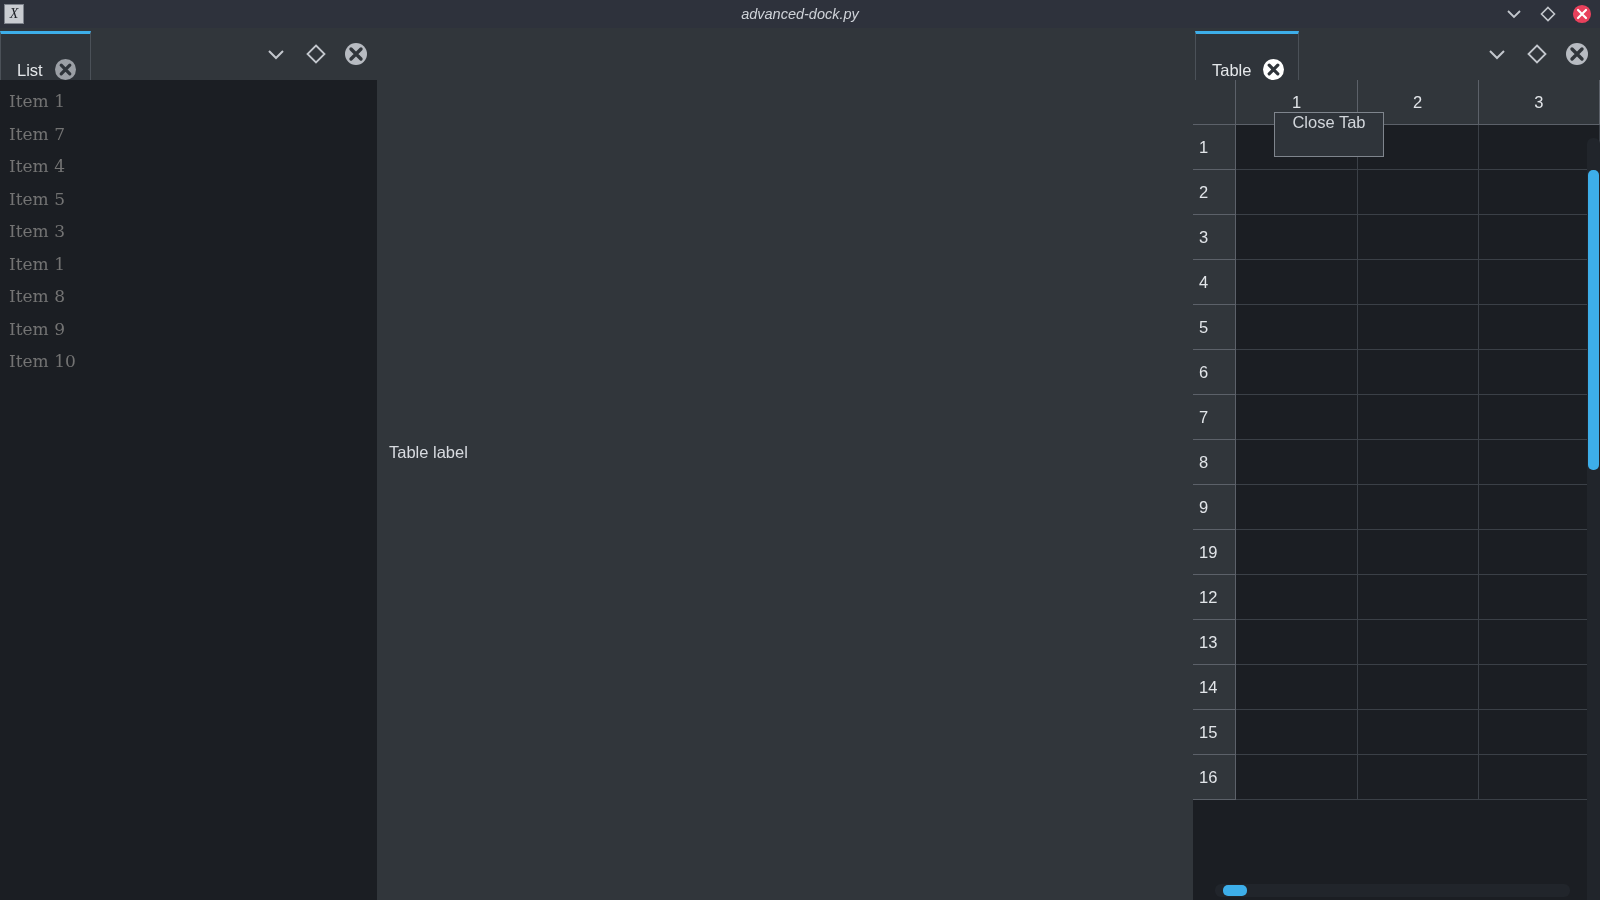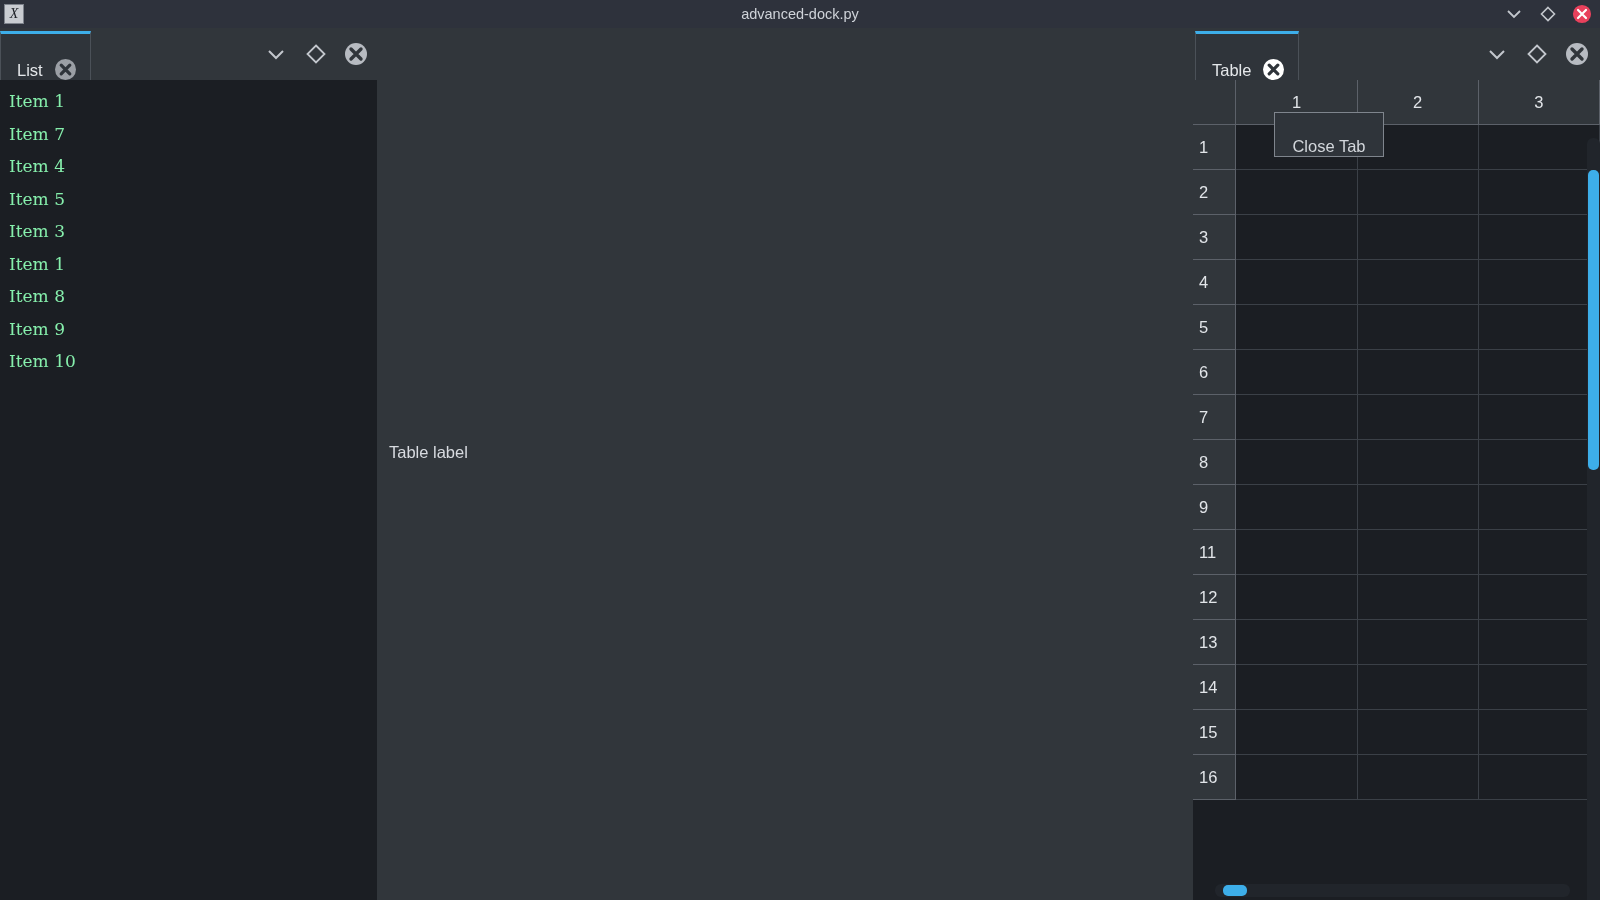--- a/index.html
+++ b/index.html
@@ -51,20 +51,21 @@
   #window-title {
     position: absolute;
     left: 0; top: 0;
     width: 1600px;
     height: 28px;
     line-height: 28px;
     text-align: center;
     color: #cfd3d9;
     font-size: 14.5px;
     pointer-events: none;
+    font-style: italic;
   }
   #win-controls {
     position: absolute;
     right: 8px; top: 0;
     height: 28px;
     display: flex;
     align-items: center;
     gap: 14px;
   }
   .wc {
@@ -153,21 +154,21 @@
     height: 820px;
     background: #1b1e23;
     overflow: hidden;
     padding-top: 5px;
     box-sizing: border-box;
   }
   .list-item {
     height: 32.5px;
     line-height: 32.5px;
     padding-left: 9px;
-    color: #86efac;
+    color: #737373;
     font-family: "DejaVu Serif", "Liberation Serif", serif;
     font-size: 17px;
     white-space: nowrap;
   }
 
   
   #central {
     position: absolute;
     left: 389px; top: 0;
     width: 800px;
@@ -289,21 +290,21 @@
     left: 1274px;
     top: 84px;
     width: 110px;
     height: 45px;
     box-sizing: border-box;
     background: #2f343a;
     border: 1px solid #7f858d;
     color: #d2d6db;
     font-size: 16.5px;
     display: flex;
-    align-items: flex-end;
+    align-items: flex-start;
     justify-content: center;
     z-index: 50;
   }
 </style>
 </head>
 <body>
 
 <div id="window">
 
   <div id="titlebar">
@@ -467,21 +468,21 @@
                 <td class="cell"></td>
                 <td class="cell"></td>
               </tr>
               <tr>
                 <th class="rowhdr">9</th>
                 <td class="cell"></td>
                 <td class="cell"></td>
                 <td class="cell"></td>
               </tr>
               <tr>
-                <th class="rowhdr">11</th>
+                <th class="rowhdr">19</th>
                 <td class="cell"></td>
                 <td class="cell"></td>
                 <td class="cell"></td>
               </tr>
               <tr>
                 <th class="rowhdr">12</th>
                 <td class="cell"></td>
                 <td class="cell"></td>
                 <td class="cell"></td>
               </tr>

